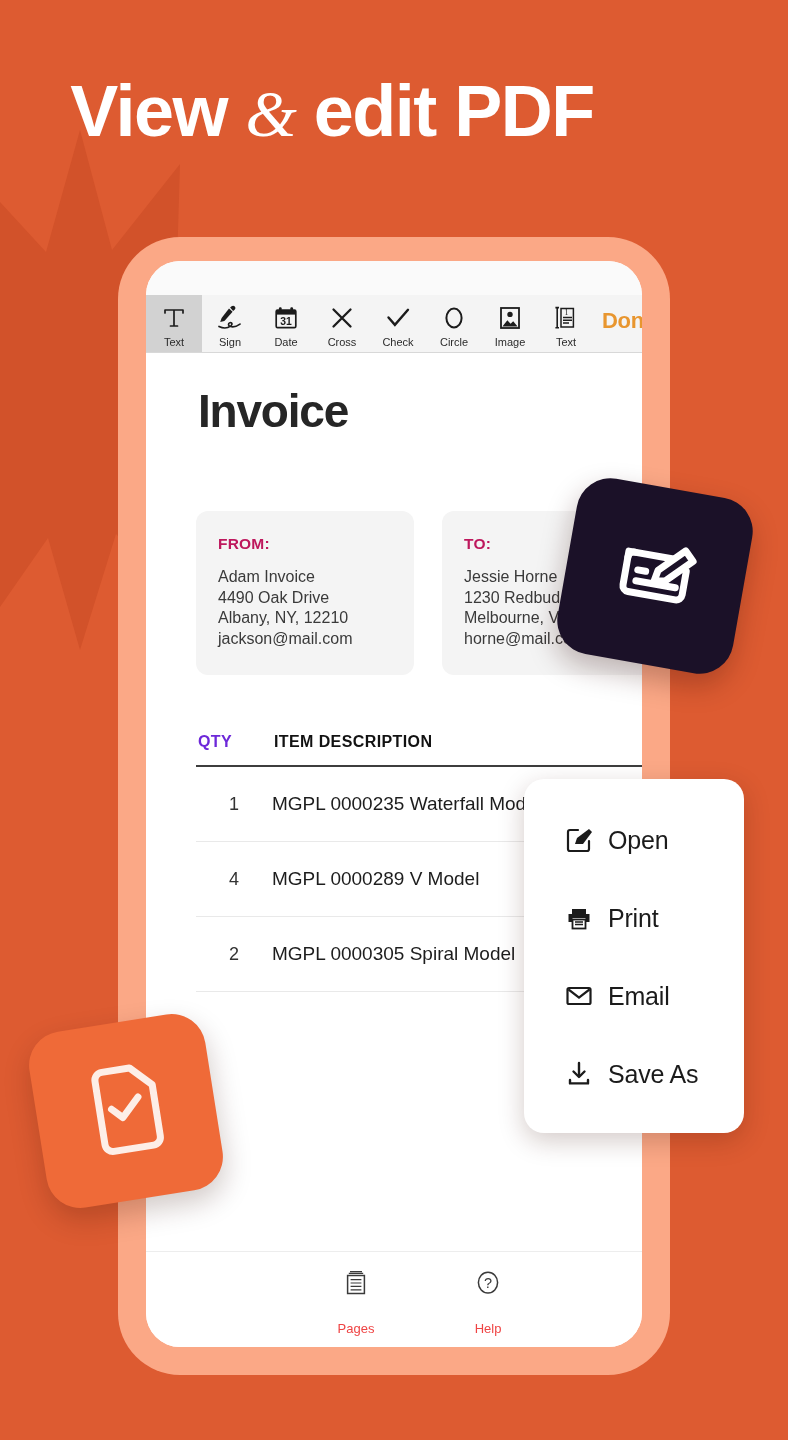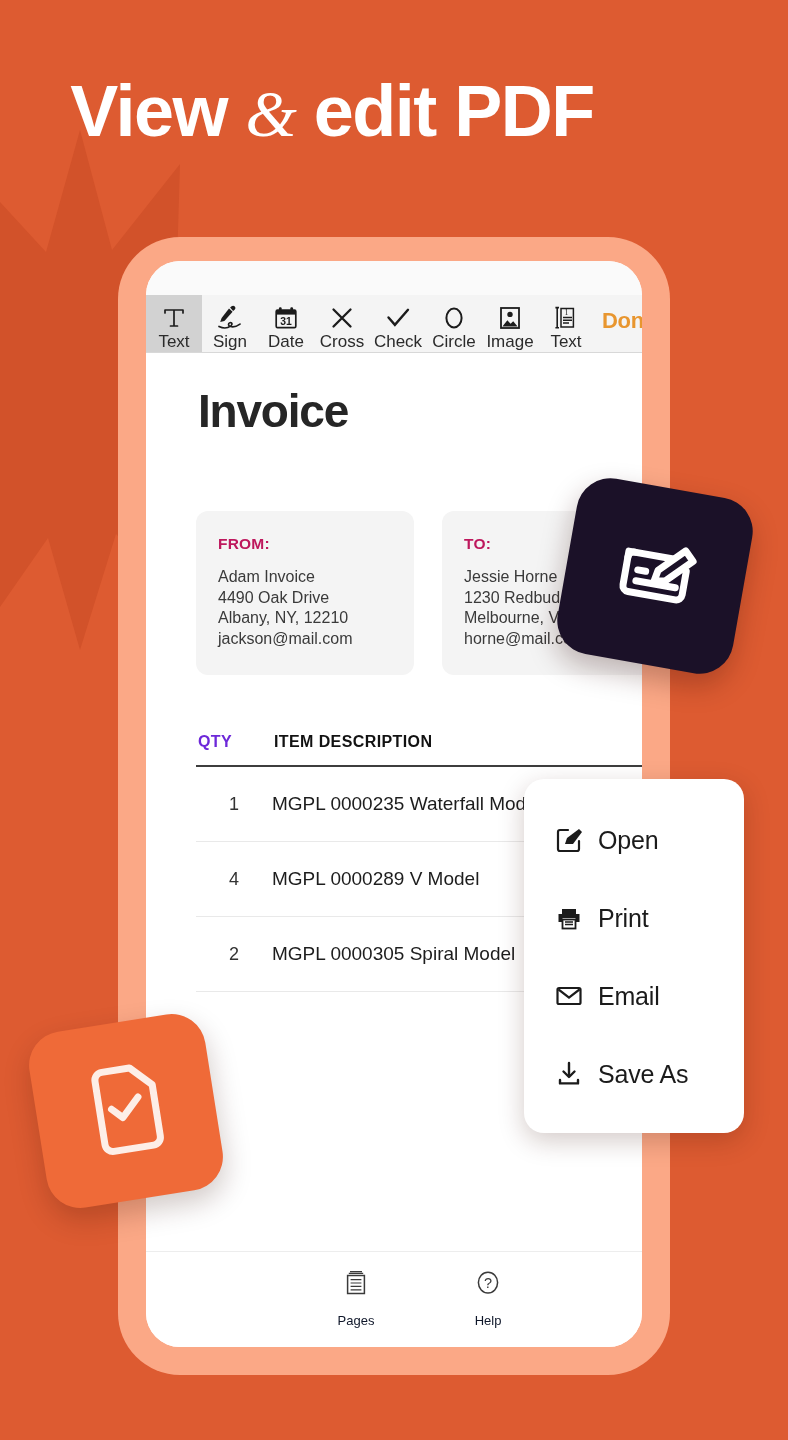--- a/index.html
+++ b/index.html
@@ -40,21 +40,21 @@
     background:#f4f4f4;border-bottom:1px solid #d8d8d8;
     display:flex;align-items:flex-end;
   }
   .tool{
     width:56px;height:57px;flex:0 0 auto;
     display:flex;flex-direction:column;align-items:center;justify-content:flex-end;
     padding-bottom:3px;box-sizing:border-box;
   }
   .tool.selected{background:#d2d2d2;}
   .tool .glyph{height:30px;display:flex;align-items:center;justify-content:center;color:#1c1c1c;}
-  .tool .tlabel{font-size:17px;color:#2b2b2b;line-height:14px;margin-top:2px;}
+  .tool .tlabel{font-size:11px;color:#2b2b2b;line-height:14px;margin-top:2px;}
   .tool.clipped{overflow:hidden;}
   .done-btn{
     margin-left:8px;font-size:22px;font-weight:bold;color:#e8962f;
     align-self:center;margin-bottom:6px;letter-spacing:-0.3px;
   }
 
   
   .doc{position:absolute;left:0;top:92px;right:0;bottom:96px;background:#fff;padding-left:18px;}
   .inv-title{
     position:absolute;left:52px;top:31px;font-size:46px;font-weight:bold;
@@ -79,30 +79,30 @@
   .td-desc{font-size:19px;color:#1d1d1d;white-space:nowrap;}
 
   
   .bottombar{
     position:absolute;left:0;right:0;bottom:0;height:96px;background:#fff;
     border-top:1px solid #ededed;display:flex;align-items:flex-start;
     padding-top:17px;box-sizing:border-box;
   }
   .bb-item{width:132px;margin-left:144px;display:flex;flex-direction:column;align-items:center;}
   .bb-item + .bb-item{margin-left:0px;}
-  .bb-item .blabel{font-size:13px;color:#0f172a;margin-top:12px;}
+  .bb-item .blabel{font-size:13px;color:#ef4444;margin-top:20px;}
 
   
   .ctxmenu{
     position:absolute;left:524px;top:779px;width:220px;
     background:#ffffff;border-radius:20px;
     box-shadow:0 8px 26px rgba(60,20,10,0.22);
     padding:22px 0 20px 0;box-sizing:border-box;
   }
-  .ctxitem{display:flex;align-items:center;height:78px;padding-left:30px;box-sizing:border-box;}
+  .ctxitem{display:flex;align-items:center;height:78px;padding-left:40px;box-sizing:border-box;}
   .ctxitem .cglyph{width:36px;flex:0 0 auto;display:flex;align-items:center;color:#1b1b1b;}
   .ctxitem .clabel{font-size:25px;color:#1b1b1b;margin-left:8px;letter-spacing:-0.2px;}
 
   
   .badge{position:absolute;border-radius:34px;display:flex;align-items:center;justify-content:center;}
   .badge-dark{
     left:566px;top:487px;width:178px;height:178px;background:#1b1128;
     transform:rotate(10deg);box-shadow:0 12px 28px rgba(50,12,6,0.28);
   }
   .badge-orange{

